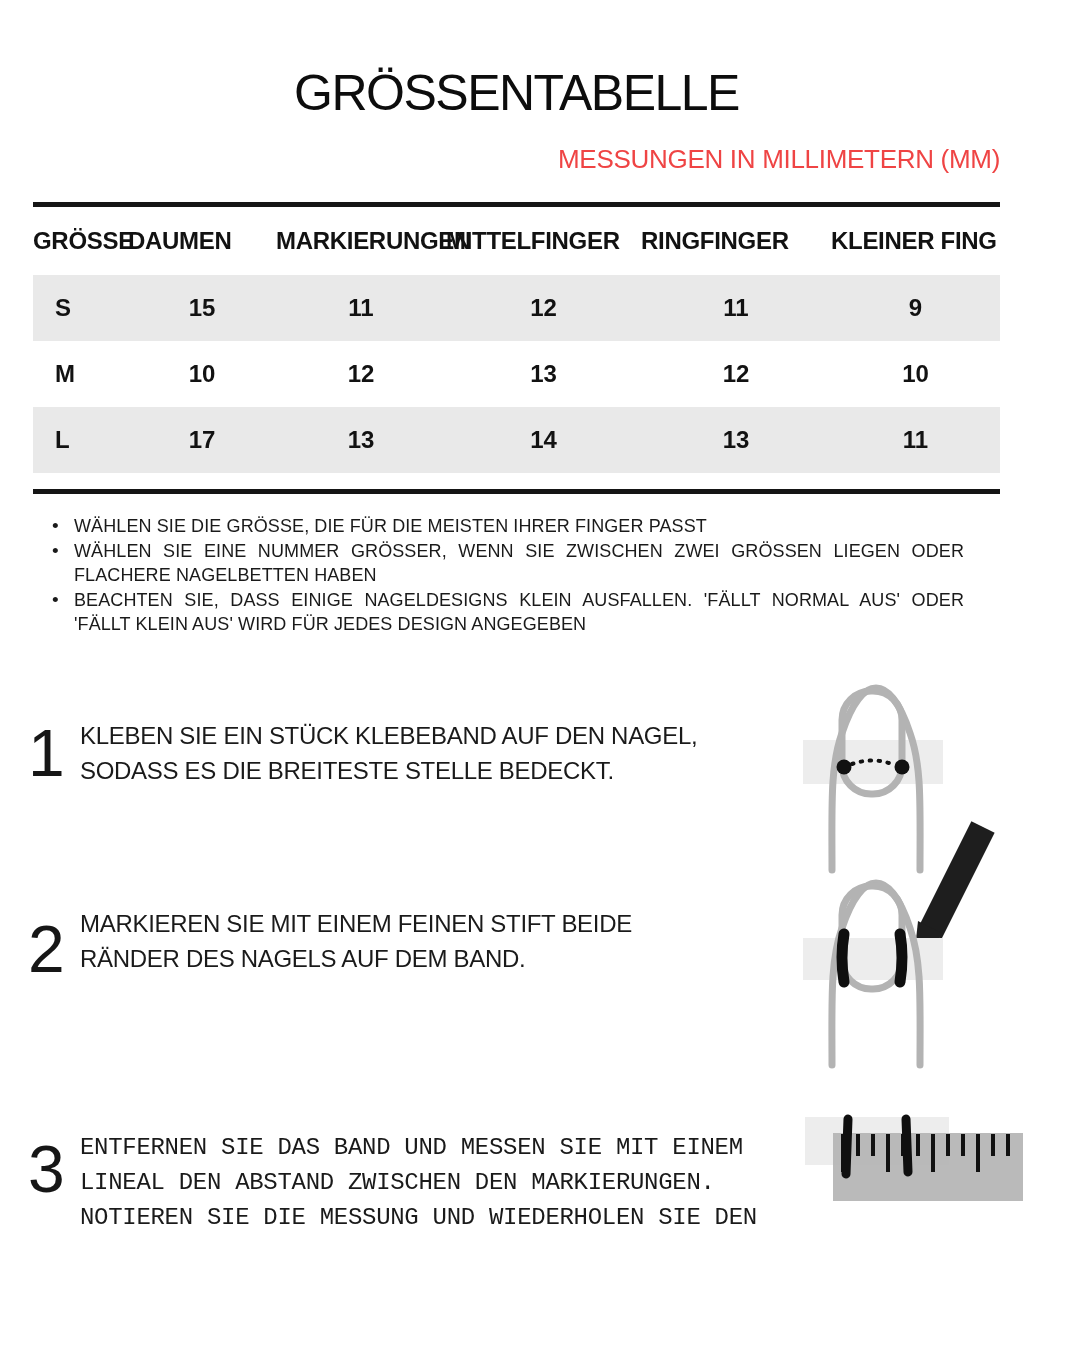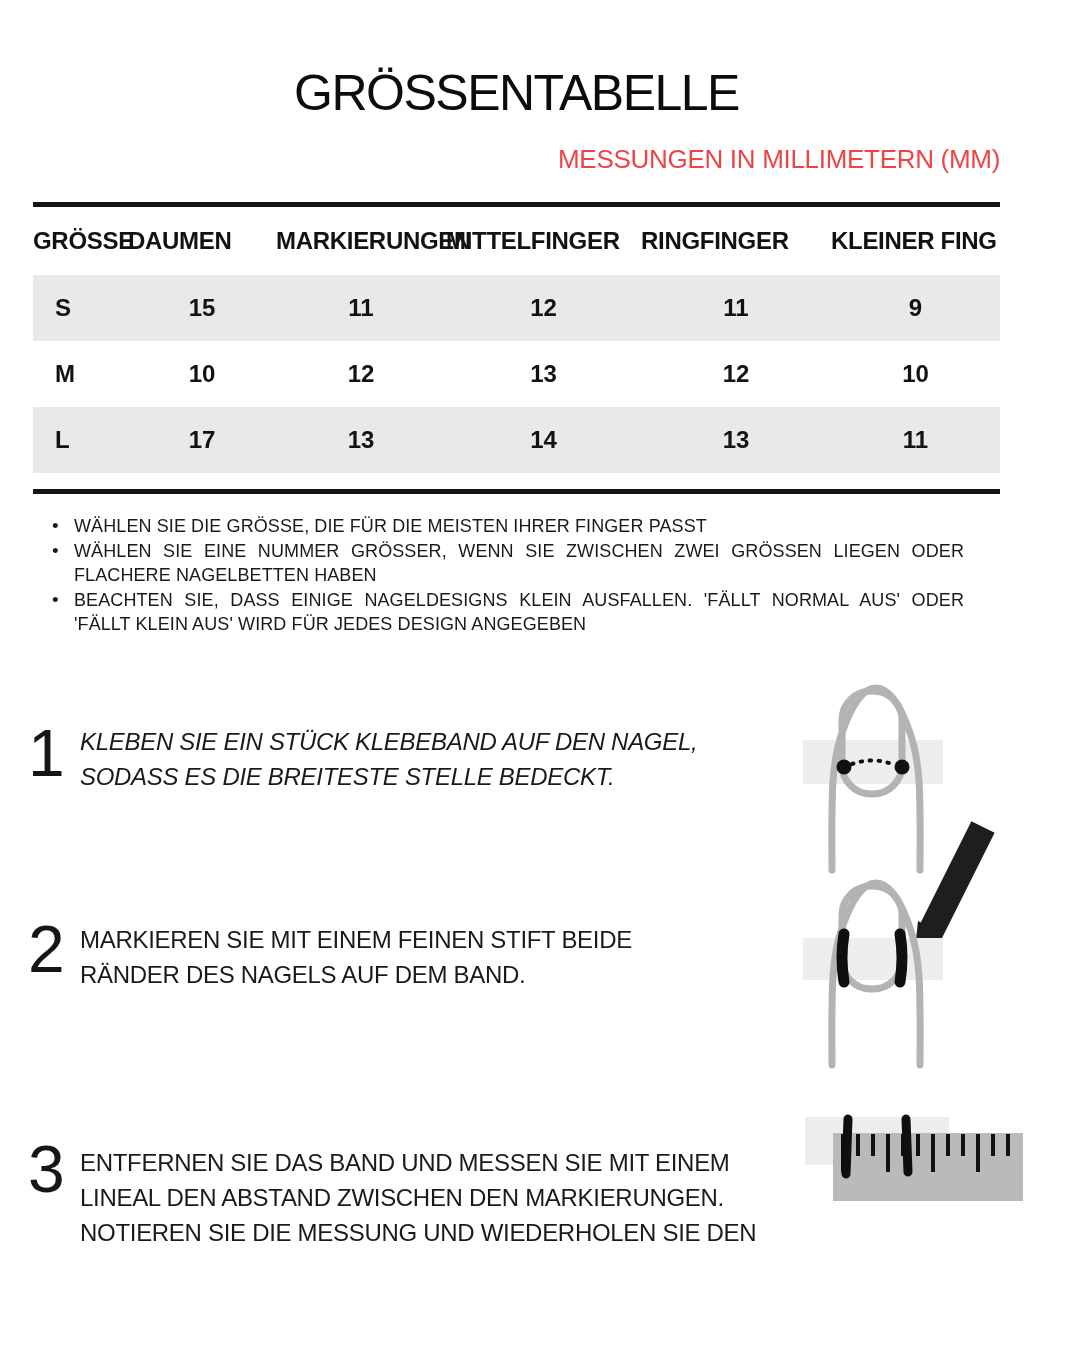--- a/index.html
+++ b/index.html
@@ -46,27 +46,27 @@
   .jline{text-align:justify;text-align-last:justify;}
 
   .step{position:absolute;left:28px;display:flex;}
   .step-number{
     flex:0 0 52px;font-size:66px;line-height:66px;font-weight:400;color:#161616;
     font-family:"Liberation Sans", sans-serif;
   }
   .step-text{font-size:24px;line-height:35px;letter-spacing:-0.3px;color:#1a1a1a;white-space:nowrap;}
   .step1{top:710px;}
   .step1 .step-number{margin-top:10px;}
-  .step1 .step-text{margin-top:14px;font-style:italic;}
+  .step1 .step-text{margin-top:8px;}
   .step2{top:906px;}
   .step2 .step-number{margin-top:10px;}
-  .step2 .step-text{margin-top:16px;}
+  .step2 .step-text{margin-top:0;}
   .step3{top:1128px;}
   .step3 .step-number{margin-top:8px;}
-  .step3 .step-text{margin-top:17px;}
+  .step3 .step-text{margin-top:2px;font-family:Liberation Mono, monospace;}
 
   .illos{position:absolute;left:780px;top:655px;width:300px;height:575px;}
 </style>
 </head>
 <body>
 
 <div class="page">
 
   <div class="title">GRÖSSENTABELLE</div>
   <div class="subtitle">MESSUNGEN IN MILLIMETERN (MM)</div>

